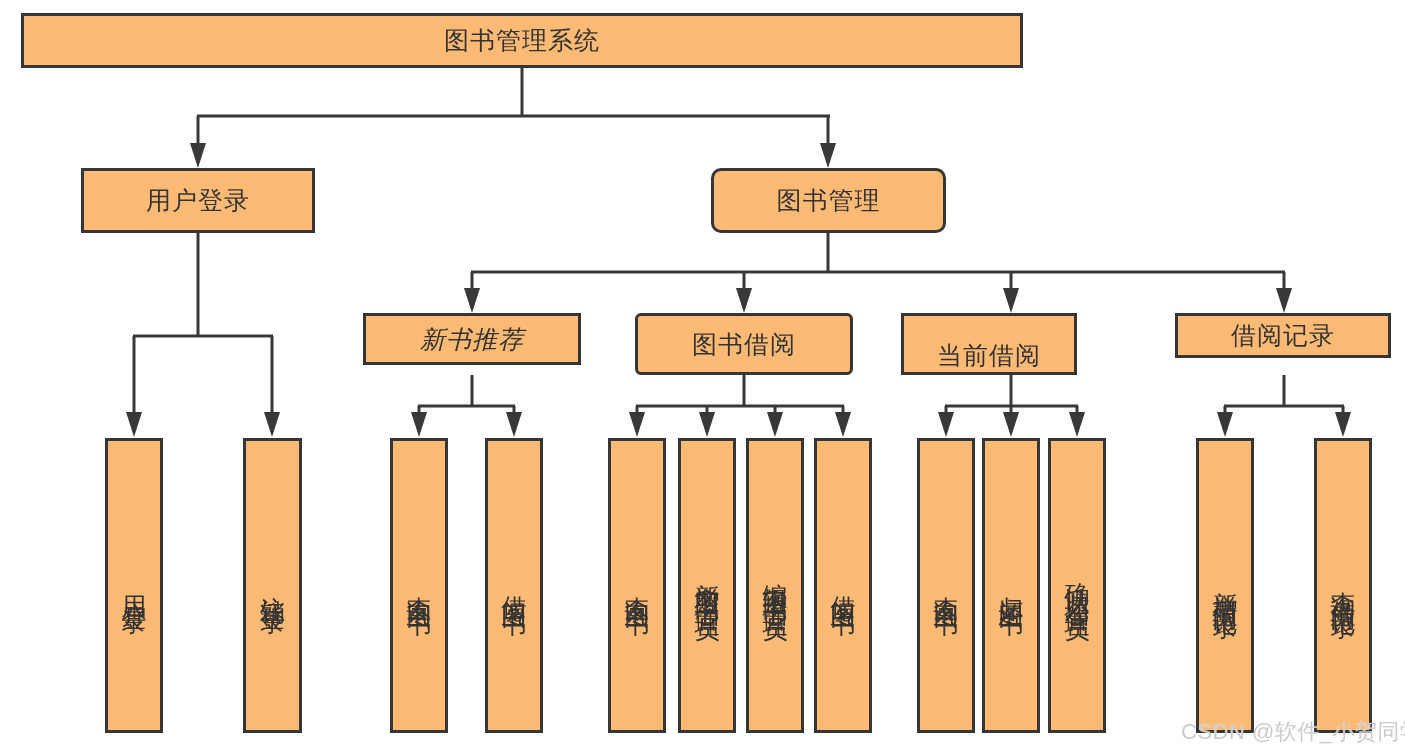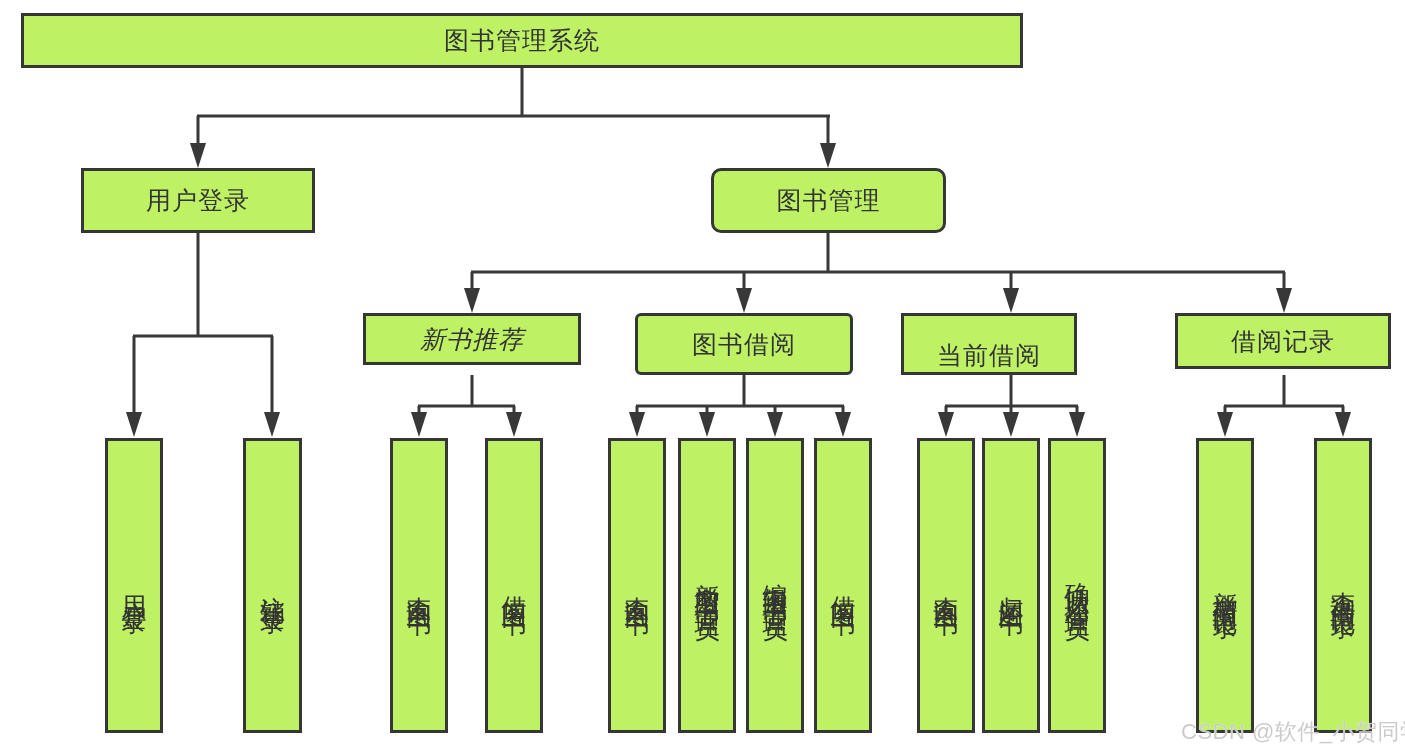--- a/index.html
+++ b/index.html
@@ -20,21 +20,21 @@
     width: 1405px; height: 747px;
   }
   svg.connectors {
     position: absolute;
     left: 0; top: 0;
     width: 1405px; height: 747px;
   }
   .box {
     position: absolute;
     box-sizing: border-box;
-    background: #bef264;
+    background: #fdba74;
     border: 3px solid #363636;
     display: flex;
     align-items: center;
     justify-content: center;
     color: #333333;
     z-index: 2;
   }
   .hlabel {
     font-size: 25px;
     letter-spacing: 1px;
@@ -130,21 +130,21 @@
 
   <div class="box" style="left:363px; top:313px; width:218px; height:52px;font-style:italic;">
     <span class="hlabel">新书推荐</span>
   </div>
   <div class="box" style="left:635px; top:313px; width:218px; height:62px;border-radius:6px;">
     <span class="hlabel">图书借阅</span>
   </div>
   <div class="box" style="left:901px; top:313px; width:176px; height:62px;align-items:flex-end;">
     <span class="hlabel">当前借阅</span>
   </div>
-  <div class="box" style="left:1175px; top:313px; width:216px; height:56px;">
+  <div class="box" style="left:1175px; top:313px; width:216px; height:45px;">
     <span class="hlabel">借阅记录</span>
   </div>
 
   <div class="box leaf" style="left:105px;">
     <span class="vlabel">用户登录</span>
   </div>
   <div class="box leaf" style="left:243px; width:59px;">
     <span class="vlabel">注销登录</span>
   </div>
   <div class="box leaf" style="left:390px;">

